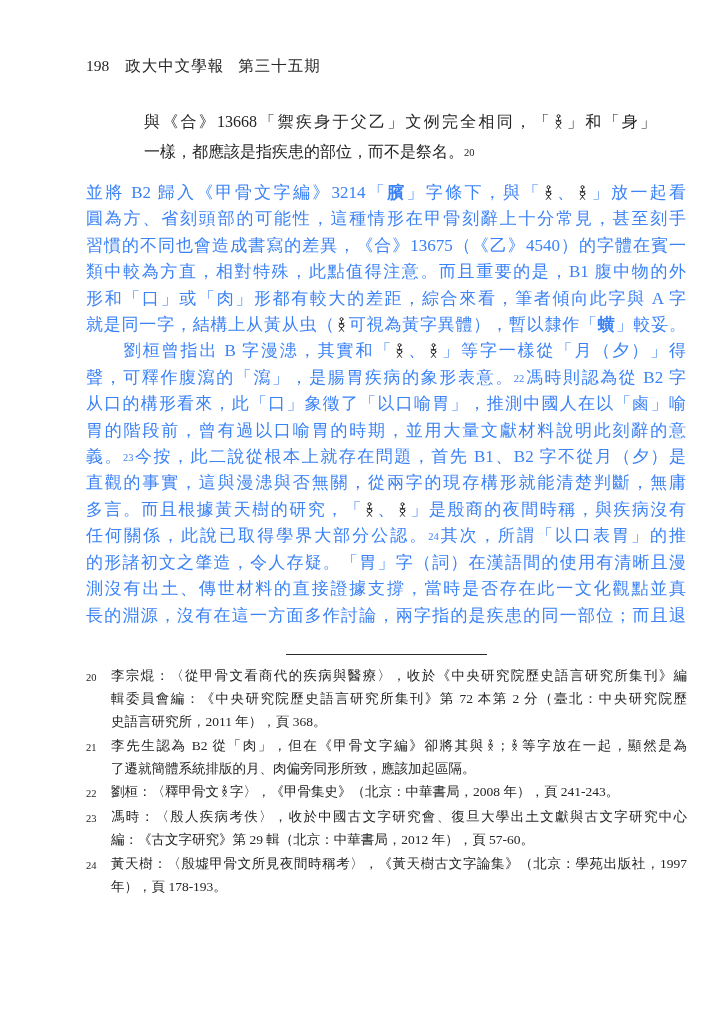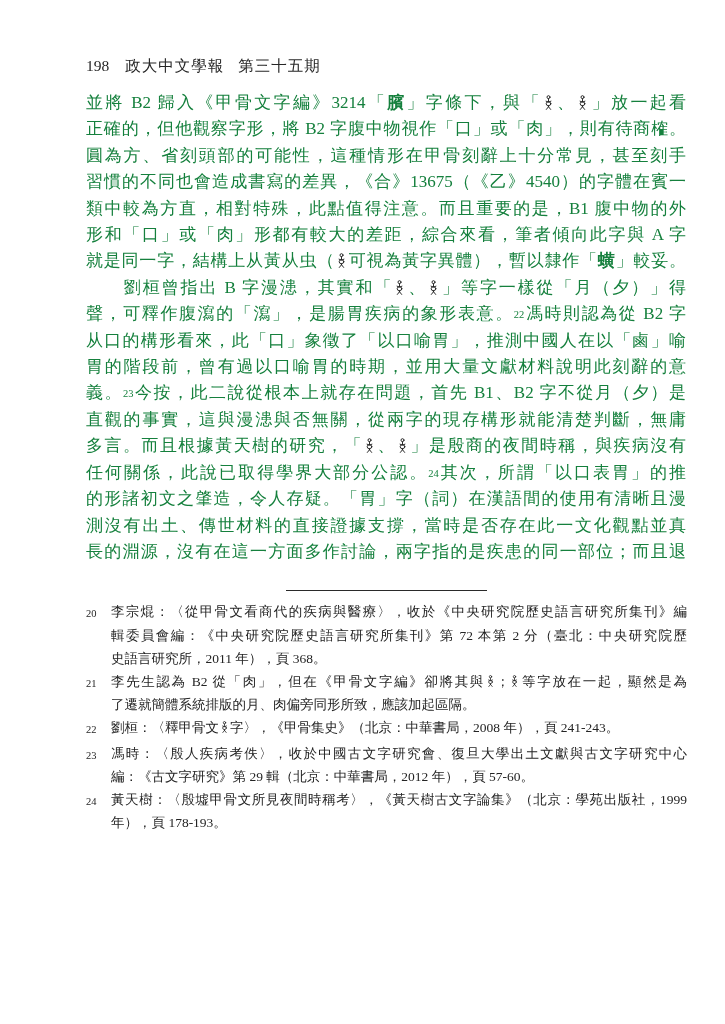--- a/index.html
+++ b/index.html
@@ -32,21 +32,21 @@
     font-size:16px;
     line-height:30px;
     color:#242424;
   }
   
   .bodytext{
     margin-top:13px;
     width:600px;
     font-size:17px;
     line-height:26.4px;
-    color:#15803d;
+    color:#3b82f6;
   }
   .line{
     text-align:justify;
     text-align-last:justify;
     text-justify:inter-character;
     white-space:normal;
   }
   .line.end{text-align-last:left;}
   .supref{
     font-size:10.5px;
@@ -85,40 +85,51 @@
 <body>
 
 <div class="page">
 
   <div class="running-head">
     <span class="pageno">198</span>
     <span class="title">政大中文學報</span>
     <span class="issue">第三十五期</span>
   </div>
 
+  <div class="quote" id="quote">
+      <div class="line"><span class="run">與《合》13668「禦疾身于父乙」文例完全相同，「</span><span class="oracle"><svg viewBox="0 0 10 16" width="11" height="15" aria-hidden="true">
+            <g fill="none" stroke="#1f1f1f" stroke-width="1" stroke-linecap="round">
+              <circle cx="5" cy="2.3" r="1.6"></circle>
+              <path d="M5 4v3"></path>
+              <path d="M2.4 6.6L5 7.6l2.6-1"></path>
+              <ellipse cx="5" cy="9.3" rx="2.5" ry="2.1"></ellipse>
+              <path d="M5 11.4v1.1M5 12.5L2.7 15.4M5 12.5l2.3 2.9"></path>
+            </g>
+          </svg></span><span class="run">」和「身」</span></div>
+      <div class="line end"><span class="run">一樣，都應該是指疾患的部位，而不是祭名。</span><span class="supref">20</span></div>
+    </div>
 
   <div class="bodytext" id="bodytext">
       <div class="line"><span class="run">並將 B2 歸入《甲骨文字編》3214「</span><span class="bold">臏</span><span class="run">」字條下，與「</span><span class="oracle"><svg viewBox="0 0 10 16" width="11" height="15" aria-hidden="true">
             <g fill="none" stroke="#1f1f1f" stroke-width="1" stroke-linecap="round">
               <circle cx="5" cy="2.3" r="1.6"></circle>
               <path d="M5 4v3"></path>
               <path d="M2.4 6.6L5 7.6l2.6-1"></path>
               <ellipse cx="5" cy="9.3" rx="2.5" ry="2.1"></ellipse>
               <path d="M5 11.4v1.1M5 12.5L2.7 15.4M5 12.5l2.3 2.9"></path>
             </g>
           </svg></span><span class="run">、</span><span class="oracle"><svg viewBox="0 0 10 16" width="11" height="15" aria-hidden="true">
             <g fill="none" stroke="#1f1f1f" stroke-width="1" stroke-linecap="round">
               <circle cx="5" cy="2.3" r="1.6"></circle>
               <path d="M5 4v3"></path>
               <path d="M2.4 6.6L5 7.6l2.6-1"></path>
               <ellipse cx="5" cy="9.3" rx="2.5" ry="2.1"></ellipse>
               <path d="M5 11.4v1.1M5 12.5L2.7 15.4M5 12.5l2.3 2.9"></path>
             </g>
           </svg></span><span class="run">」放一起看</span></div>
-      <div class="line"><span class="run">正確的，但他觀察字形，將 B2 字腹中物視作「口」或「肉」，則有待商榷。</span></div>
       <div class="line"><span class="run">圓為方、省刻頭部的可能性，這種情形在甲骨刻辭上十分常見，甚至刻手</span></div>
       <div class="line"><span class="run">習慣的不同也會造成書寫的差異，《合》13675（《乙》4540）的字體在賓一</span></div>
       <div class="line"><span class="run">類中較為方直，相對特殊，此點值得注意。而且重要的是，B1 腹中物的外</span></div>
       <div class="line"><span class="run">形和「口」或「肉」形都有較大的差距，綜合來看，筆者傾向此字與 A 字</span></div>
       <div class="line"><span class="run">就是同一字，結構上从黃从虫（</span><span class="oracle"><svg viewBox="0 0 10 16" width="11" height="15" aria-hidden="true">
             <g fill="none" stroke="#1f1f1f" stroke-width="1" stroke-linecap="round">
               <circle cx="5" cy="2.3" r="1.6"></circle>
               <path d="M5 4v3"></path>
               <path d="M2.4 6.6L5 7.6l2.6-1"></path>
               <ellipse cx="5" cy="9.3" rx="2.5" ry="2.1"></ellipse>
@@ -221,19 +232,19 @@
       <div class="fn-item">
         <span class="fn-num">23</span>
         <div class="fn-body">
           <div class="line"><span class="run">馮時：〈殷人疾病考佚〉，收於中國古文字研究會、復旦大學出土文獻與古文字研究中心</span></div>
           <div class="line end"><span class="run">編：《古文字研究》第 29 輯（北京：中華書局，2012 年），頁 57-60。</span></div>
         </div>
       </div>
       <div class="fn-item">
         <span class="fn-num">24</span>
         <div class="fn-body">
-          <div class="line"><span class="run">黃天樹：〈殷墟甲骨文所見夜間時稱考〉，《黃天樹古文字論集》（北京：學苑出版社，1999</span></div>
+          <div class="line"><span class="run">黃天樹：〈殷墟甲骨文所見夜間時稱考〉，《黃天樹古文字論集》（北京：學苑出版社，1997</span></div>
           <div class="line end"><span class="run">年），頁 178-193。</span></div>
         </div>
       </div>
     </div>
 
 </div>
 
 </body></html>

